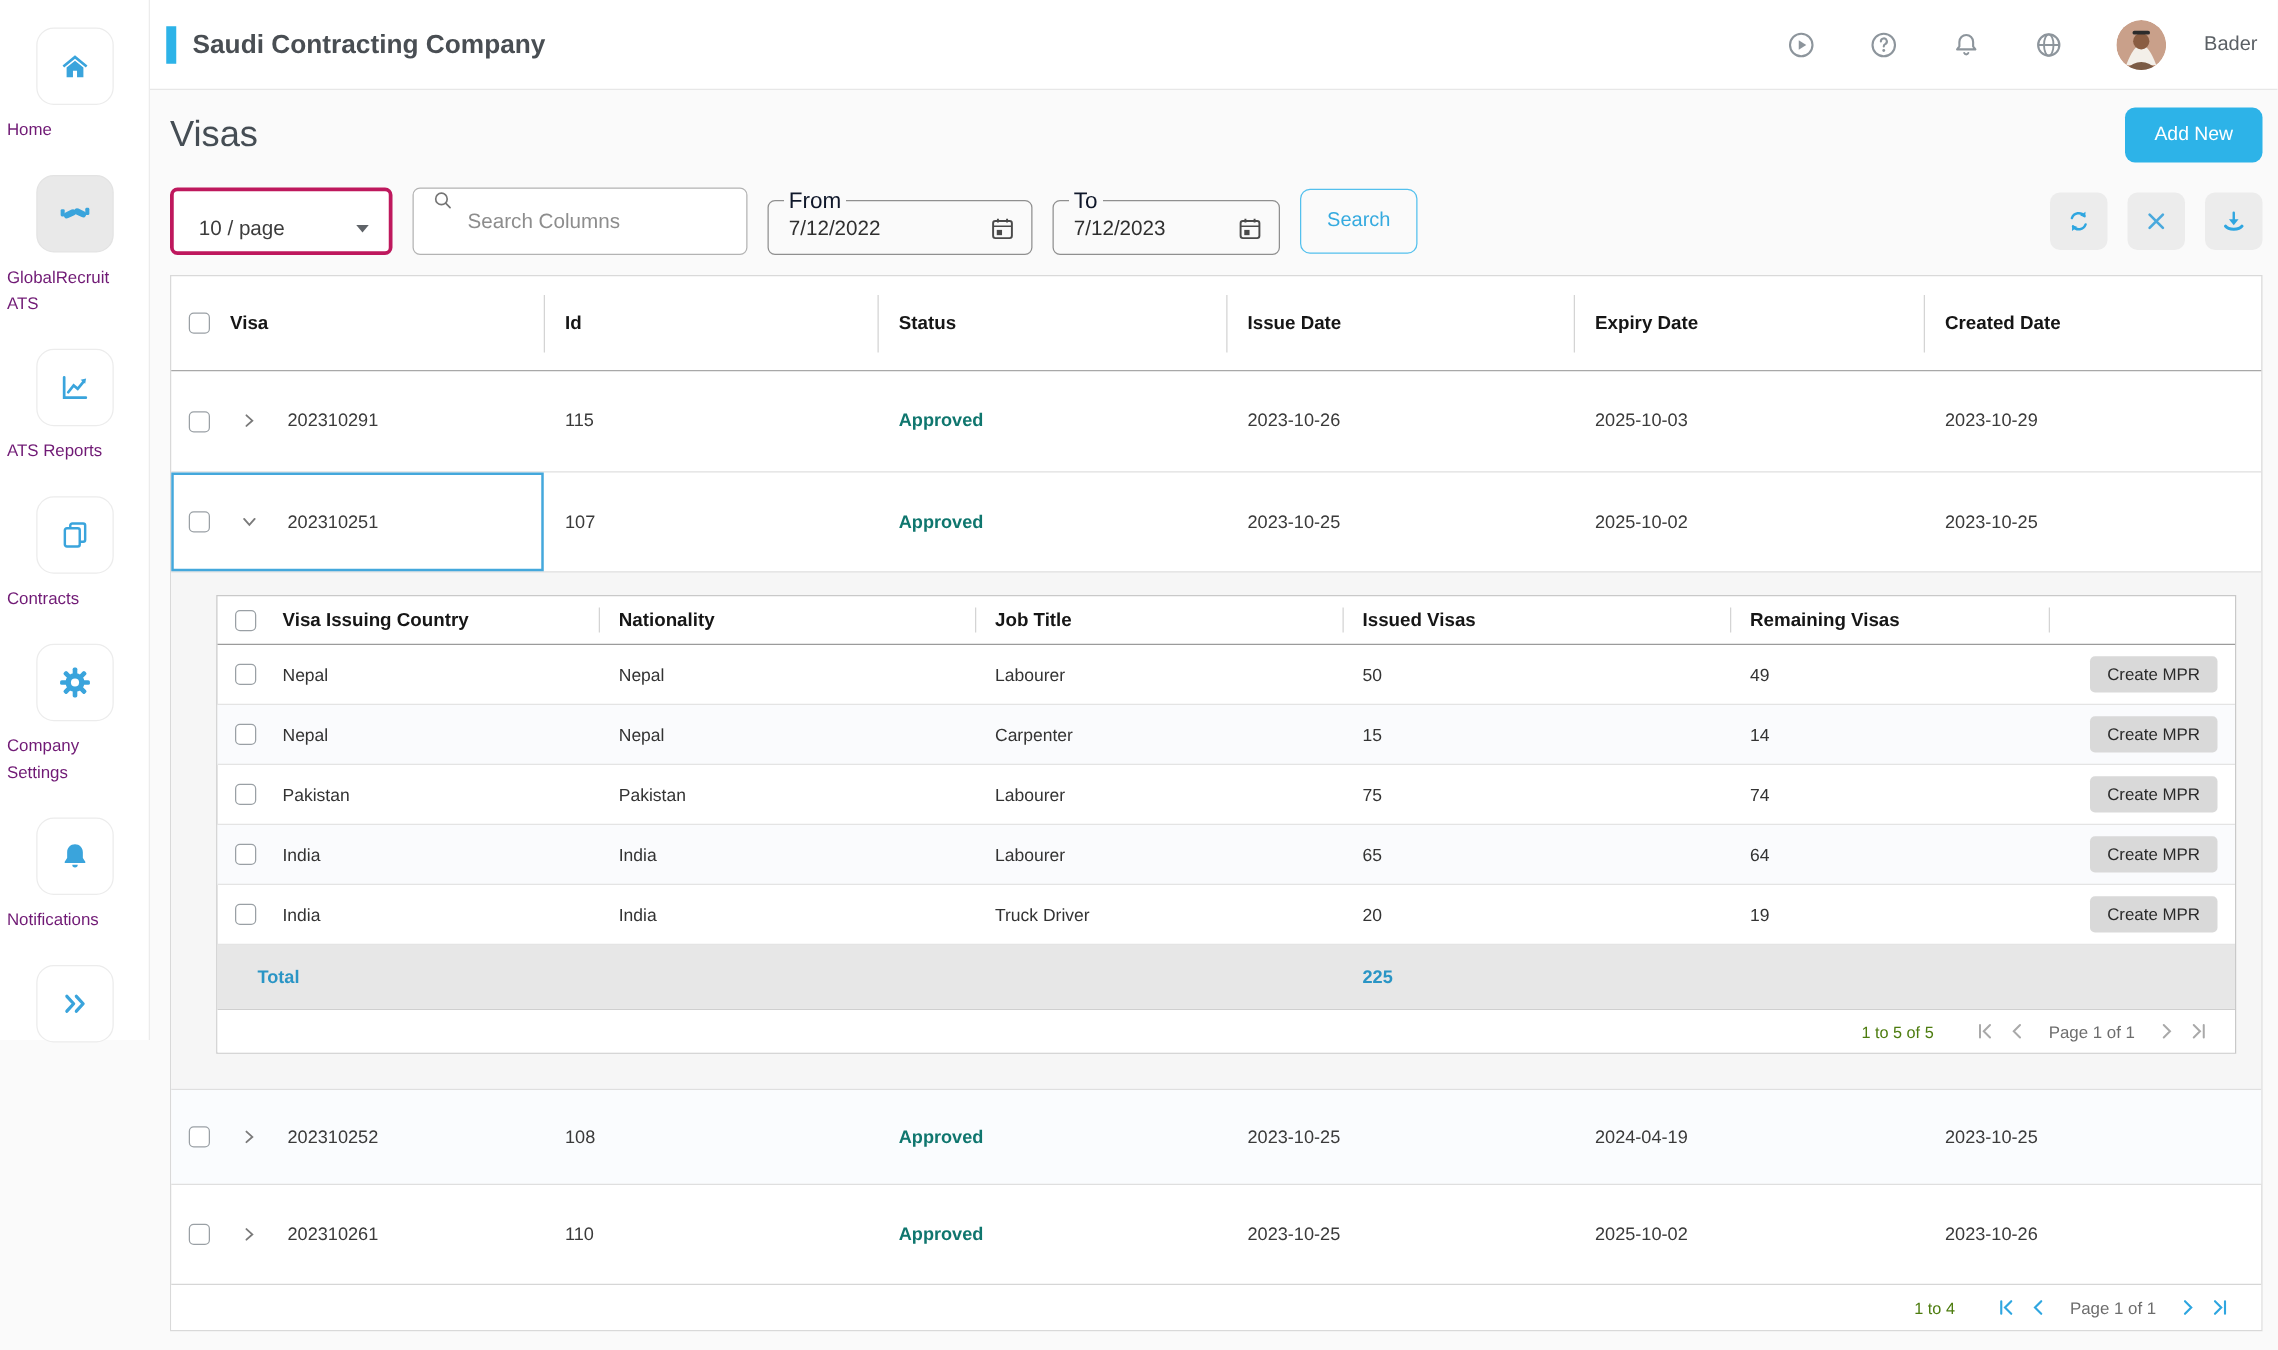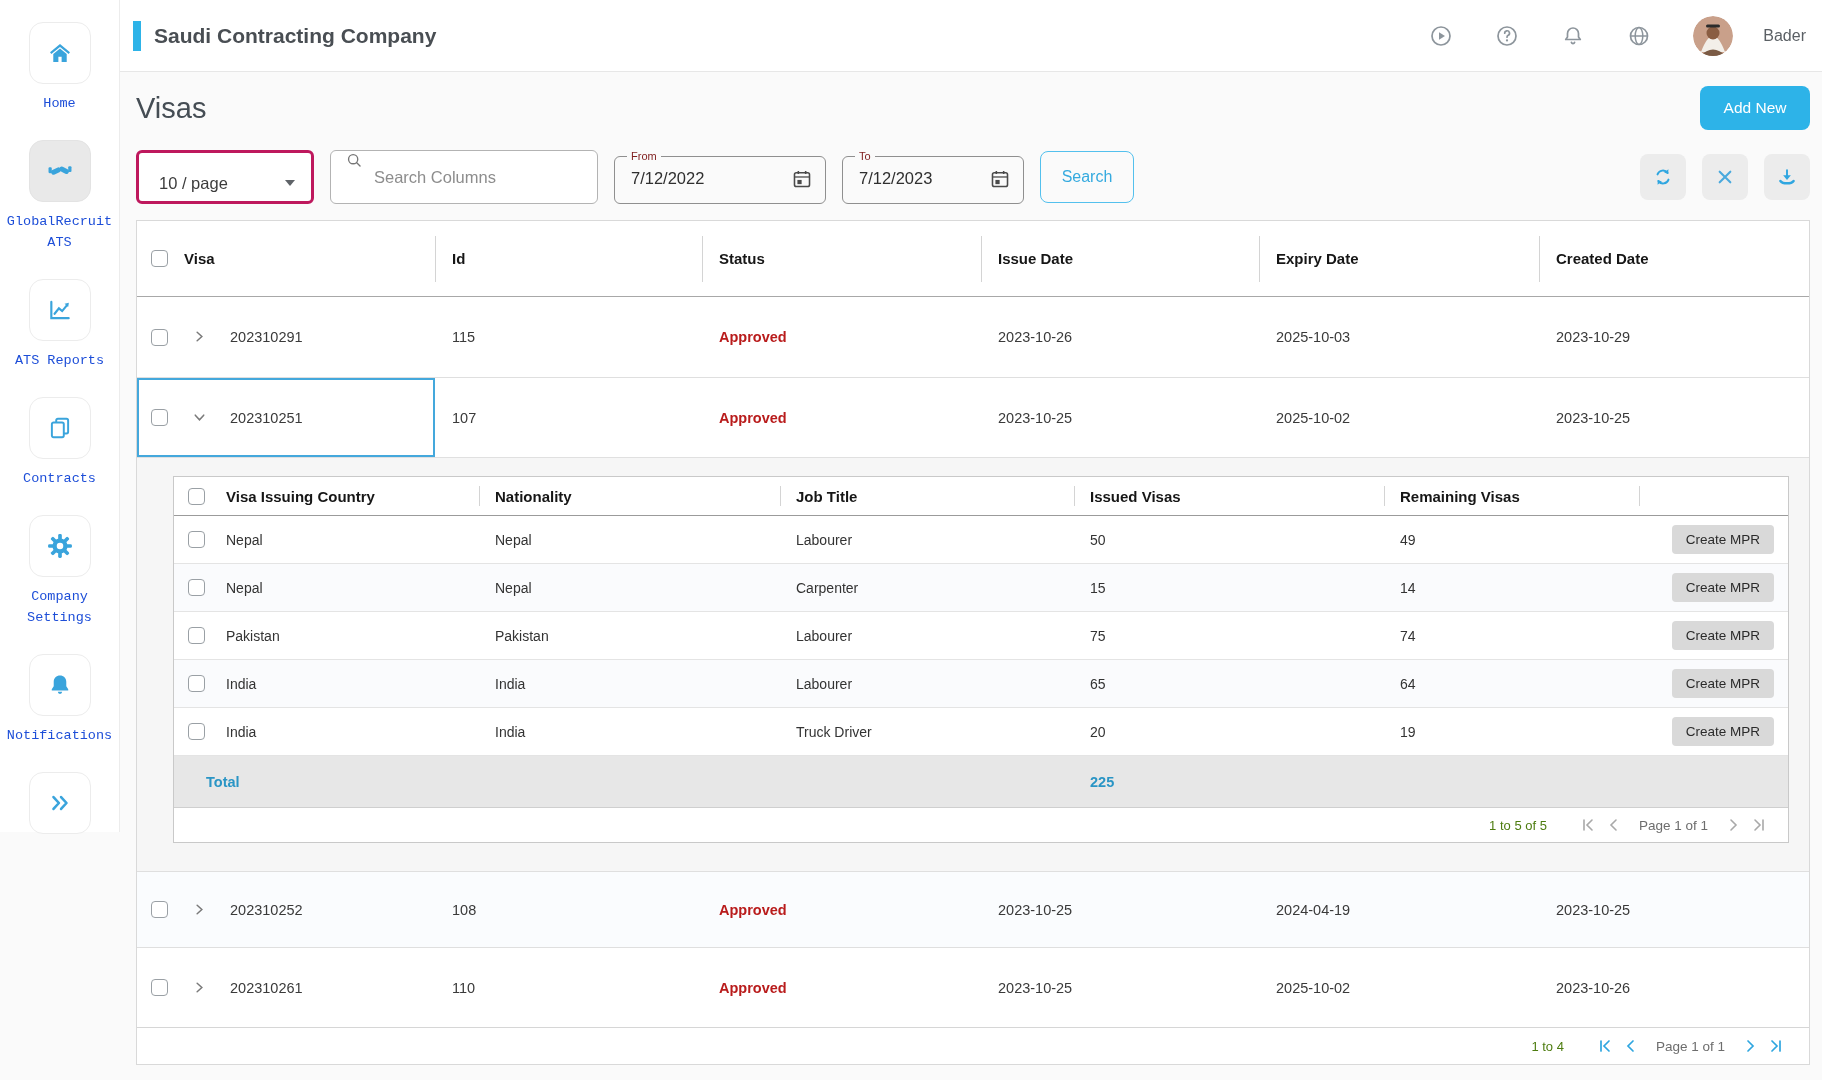--- a/index.html
+++ b/index.html
@@ -10,21 +10,21 @@
   .sidebar { position:absolute; left:0; top:0; width:120px; height:832px;
              background:#ffffff; border-right:1px solid #ececec;
              display:flex; flex-direction:column; align-items:center; z-index:5; }
   .logo { margin-top:8px; width:108px; height:66px; cursor:pointer; }
   .nav-item { margin-top:14px; display:flex; flex-direction:column; align-items:center; width:112px; }
   .nav-item + .nav-item { margin-top:26px; }
   .nav-btn { width:62px; height:62px; border:1px solid #ececec; border-radius:14px;
              background:#fff; display:flex; align-items:center; justify-content:center; cursor:pointer; }
   .nav-btn.active { background:#e9e9e9; border-color:#e3e3e3; }
   .nav-btn svg { width:26px; height:26px; }
-  .nav-label { margin-top:10px; font-size:13.5px; color:#1d4ed8; text-align:center; line-height:1.5; width:108px;font-family:Liberation Mono, monospace; }
+  .nav-label { margin-top:10px; font-size:13.5px; color:#701a75; line-height:1.5; width:108px; }
   .collapse-btn { margin-top:30px; }
 
   
   .topbar { position:absolute; left:120px; top:0; right:0; height:72px; background:#fff;
             border-bottom:1px solid #e7e7e7; display:flex; align-items:center; }
   .accent-bar { width:8px; height:30px; background:#2db3e8; margin-left:13px; }
   .company-title { margin-left:13px; font-size:21px; font-weight:bold; color:#494e53; }
   .topbar-right { margin-left:auto; display:flex; align-items:center; gap:42px; padding-right:16px; }
   .tb-icon { width:24px; height:24px; cursor:pointer; display:block; }
   .avatar { width:40px; height:40px; border-radius:50%; overflow:hidden; cursor:pointer; }
@@ -46,21 +46,21 @@
   .caret { margin-left:auto; width:0; height:0; border-left:5.5px solid transparent;
            border-right:5.5px solid transparent; border-top:6px solid #5f6368; }
   .search-box { width:268px; height:54px; border:1px solid #b3b3b3; border-radius:6px; background:#fff;
                 display:flex; padding:0 12px 0 14px; gap:10px; }
   .search-box svg { width:19px; height:19px; flex:none; }
   .search-input { border:none; outline:none; font-size:16.5px; color:#3c3c3c; width:100%;
                   font-family:"Liberation Sans", sans-serif; background:transparent; }
   .search-input::placeholder { color:#8d8d8d; }
   .date-field { height:54px; border:1px solid #8f8f8f; border-radius:6px; background:transparent;
                 padding:0 12px 0 16px; position:relative; display:flex; align-items:center; cursor:pointer; }
-  .date-field legend { font-size:11px; color:#7f1d1d; padding:0 4px; margin-left:-4px; }
+  .date-field legend { font-size:18px; color:#0f172a; padding:0 4px; margin-left:-4px; }
   .date-inner { display:flex; align-items:center; justify-content:space-between; width:100%; margin-top:-8px; }
   .date-val { font-size:16.5px; color:#2f2f2f; }
   .date-field svg { width:22px; height:22px; cursor:pointer; }
   .f-from { width:212px; } .f-to { width:182px; }
   .search-btn { width:94px; height:52px; border:1.5px solid #53c0ed; border-radius:8px; background:transparent;
                 color:#35aadf; font-size:16px; cursor:pointer; font-family:"Liberation Sans", sans-serif; }
   .filters .spacer { flex:1; }
   .icon-btn { width:46px; height:46px; border:none; border-radius:8px; background:#ececec;
               display:flex; align-items:center; justify-content:center; cursor:pointer; }
   .icon-btn svg { width:22px; height:22px; }
@@ -77,21 +77,21 @@
   .c-first { padding-left:14px; gap:0; }
   .cb { width:17px; height:17px; border:1.6px solid #9aa0a5; border-radius:4px; background:#fff;
         flex:none; cursor:pointer; }
   .mhead .cb { margin-right:16px; }
   .expander { width:16px; height:16px; margin:0 22px 0 24px; cursor:pointer; flex:none; display:flex; }
   .expander svg { width:15px; height:15px; }
   .row-data { height:80px; border-top:1px solid #dfdfdf; cursor:pointer; }
   .mhead + .row-data { border-top:none; }
   .row-sm { height:76px; }
   .row-tint { background:#fafcfe; }
-  .status-cell { color:#b91c1c; font-weight:600; }
+  .status-cell { color:#0f766e; font-weight:600; }
   .focus-cell::after { content:""; position:absolute; inset:0; border:2px solid #44a8dc; pointer-events:none; }
 
   
   .detail-panel { background:#f6f6f6; border-top:1px solid #e0e0e0; padding:18px 20px 28px 36px; }
   .sub-card { background:#fff; border:1px solid #c9c9c9; }
   .srow { display:grid; grid-template-columns:305px 301px 294px 310px 255px minmax(0,1fr); }
   .scell { display:flex; align-items:center; padding-left:16px; font-size:14px; color:#333;
            position:relative; min-width:0; }
   .shead { height:39px; border-bottom:1px solid #9b9b9b; }
   .shead .scell { font-size:15px; font-weight:bold; color:#161616; cursor:pointer; }

